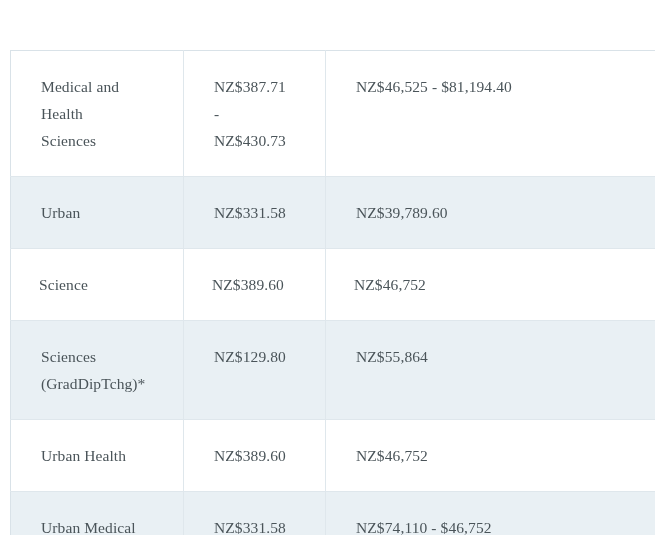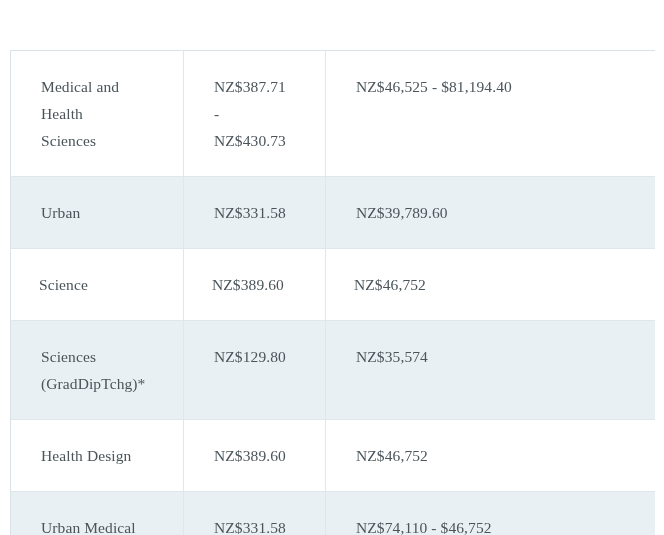--- a/index.html
+++ b/index.html
@@ -138,27 +138,27 @@
 
         <tr class="striped r-teaching">
           <td>
             <span class="cell-line">Sciences
 (GradDipTchg)*</span>
           </td>
           <td>
             <span class="cell-line">NZ$129.80</span>
           </td>
           <td>
-            <span class="cell-line">NZ$35,574</span>
+            <span class="cell-line">NZ$55,864</span>
           </td>
         </tr>
 
         <tr class="plain r-urbandesign">
           <td>
-            <span class="cell-line">Health Design</span>
+            <span class="cell-line">Urban Health</span>
           </td>
           <td>
             <span class="cell-line">NZ$389.60</span>
           </td>
           <td>
             <span class="cell-line">NZ$46,752</span>
           </td>
         </tr>
 
         <tr class="striped r-urbanplan">

